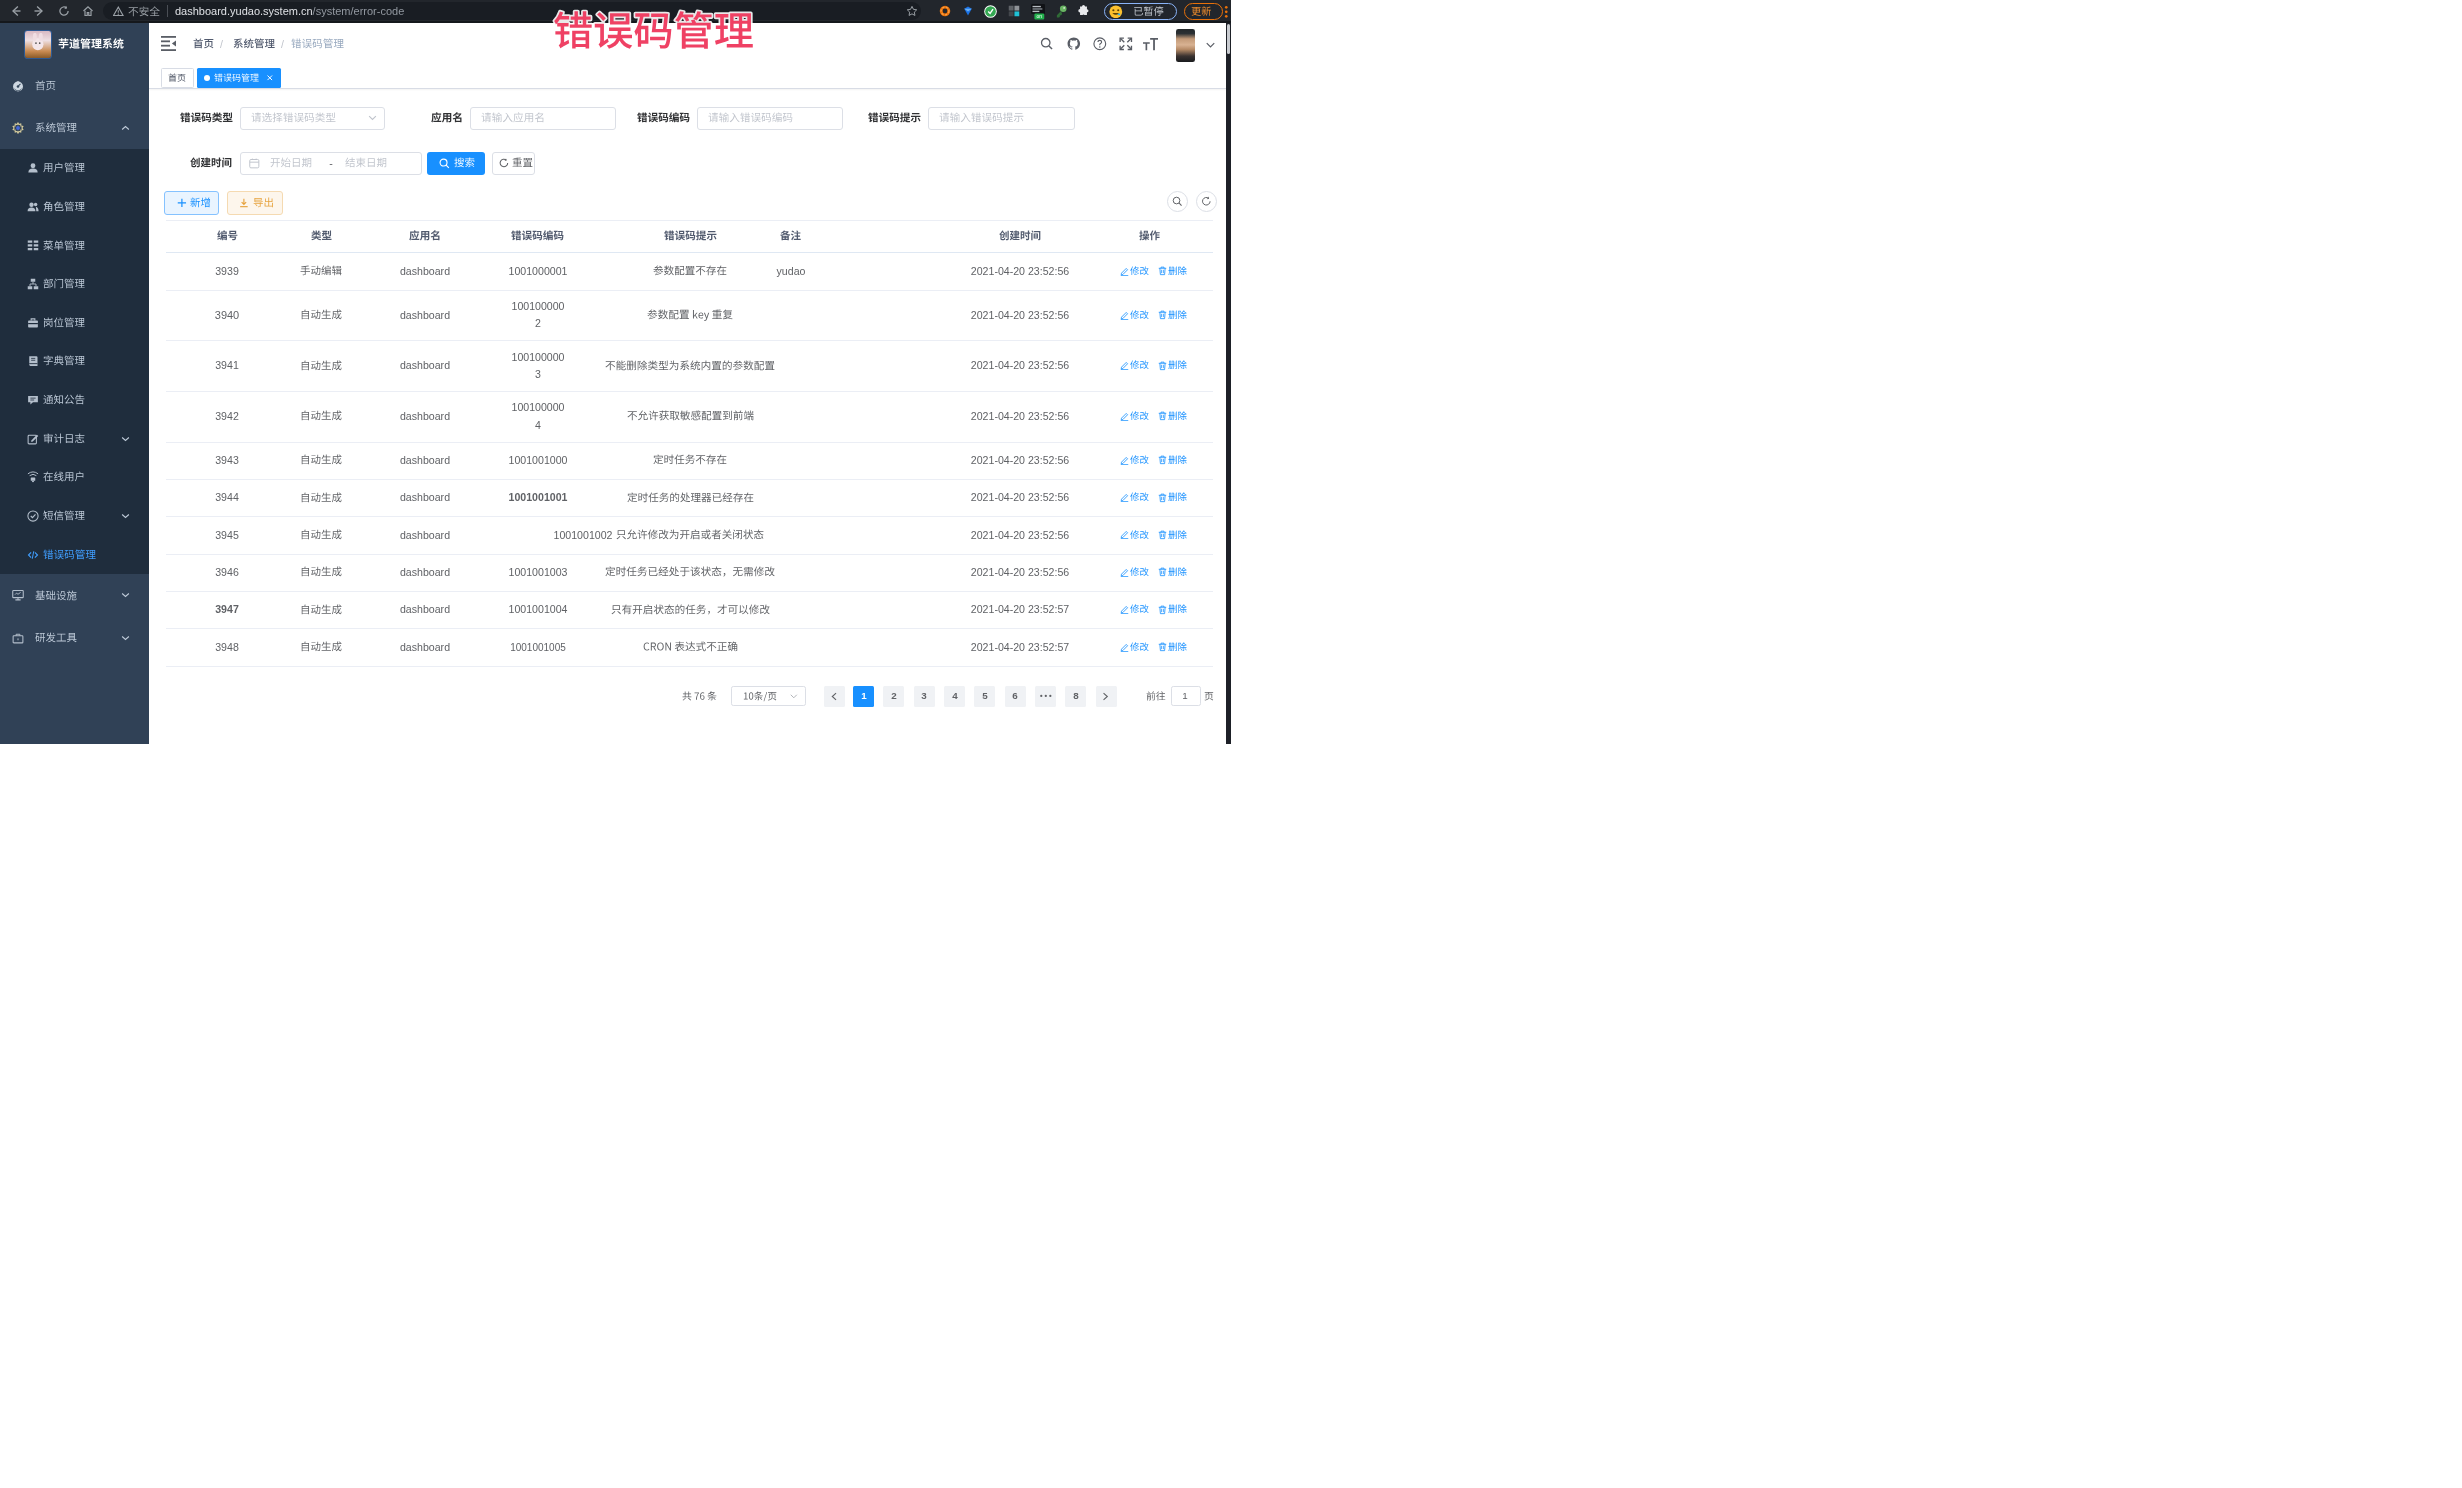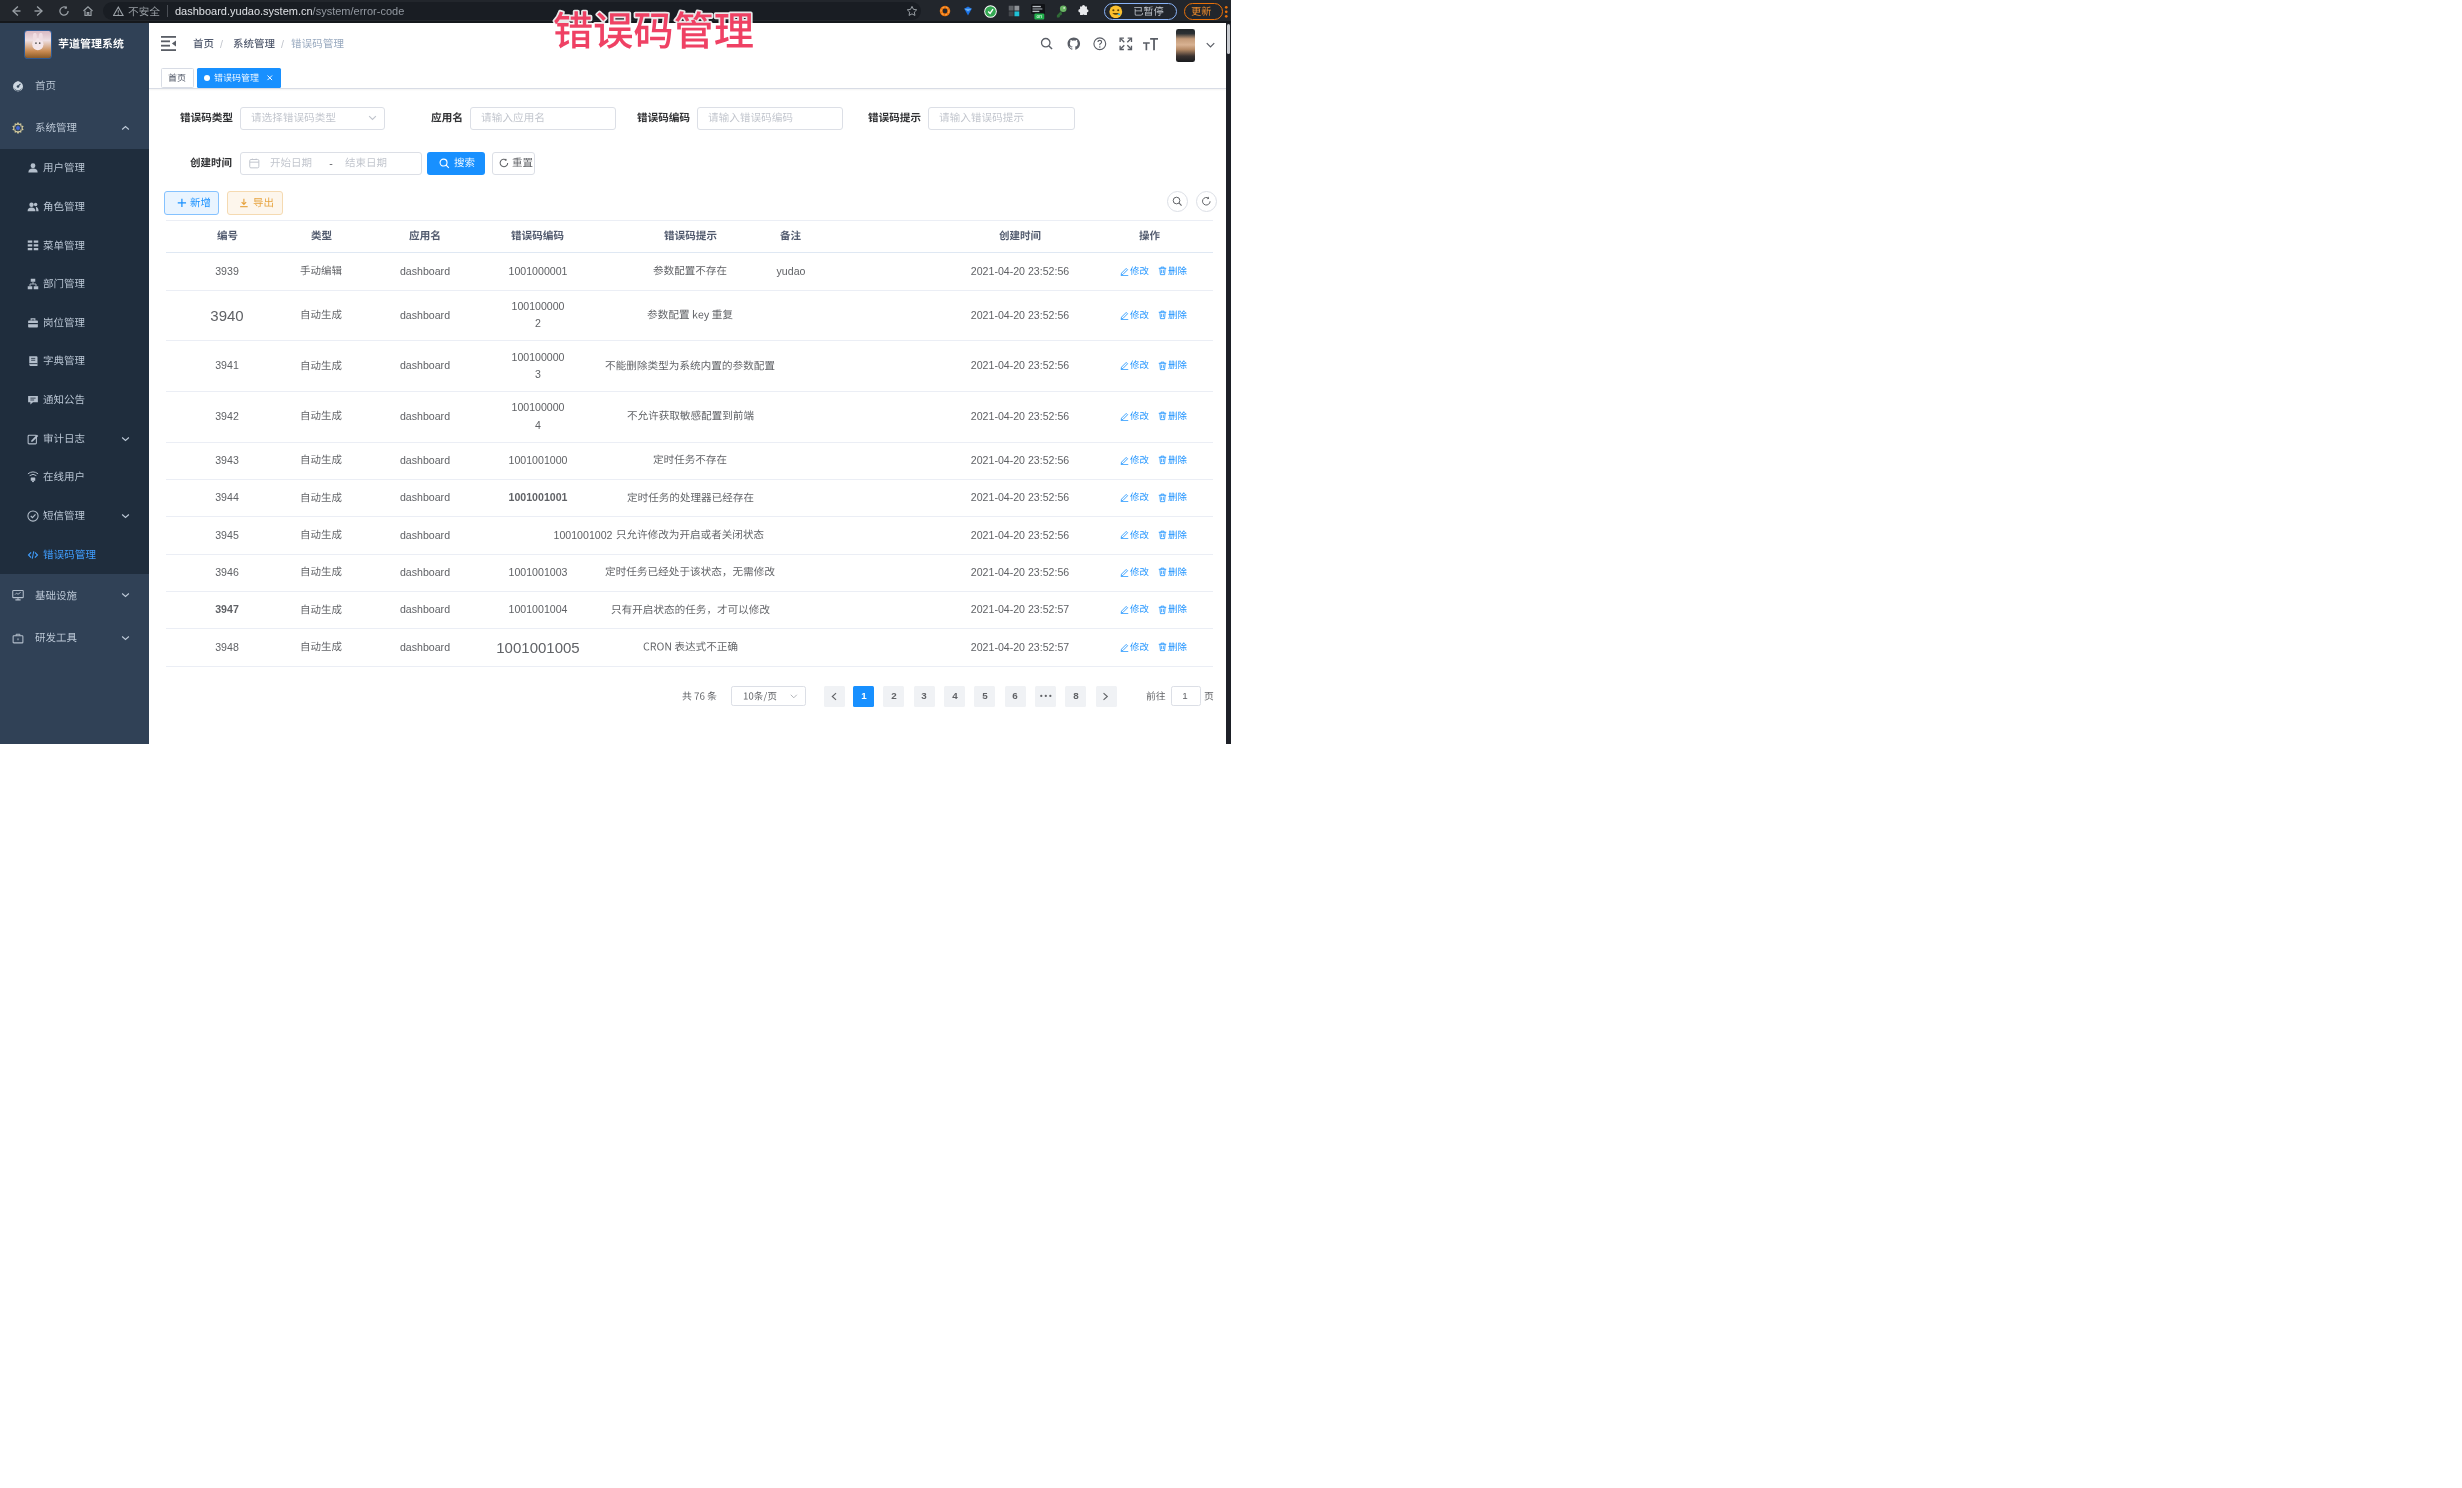--- a/index.html
+++ b/index.html
@@ -532,21 +532,21 @@
 <svg style="position:absolute;left:1158px;top:266px;" width="9" height="9.8" viewBox="0 0 12 13">
     <path d="M1 3 H11 M4 3 V1.5 H8 V3 M2.5 3 L3.2 11.5 H8.8 L9.5 3" stroke="#1890ff" stroke-width="1.1" fill="none"></path>
     <path d="M4.8 5 V9.5 M7.2 5 V9.5" stroke="#1890ff" stroke-width="1"></path>
   </svg>
 <div style="position:absolute;left:1168px;top:266px">
     <svg style="display:block;overflow:visible" width="19" height="10.6" viewBox="0 -880 2000 1120">
       <path fill="#1890ff" d="M709 -729V-164H770V-729ZM854 -823V-5C854 10 849 14 836 14C823 14 781 15 733 13C743 32 753 62 755 80C819 80 860 78 885 67C910 56 920 36 920 -5V-823ZM44 -450V-381H108V-331C108 -207 103 -59 39 43C55 50 82 69 94 81C162 -27 171 -199 171 -332V-381H264V-12C264 -1 260 3 250 3C239 3 207 4 171 3C180 20 188 51 190 69C243 69 277 67 298 55C320 44 327 23 327 -11V-381H397V-374C397 -242 393 -71 337 46C352 53 380 69 392 79C452 -44 460 -235 460 -375V-381H553V-12C553 0 549 3 539 4C528 4 496 4 460 3C469 21 477 51 479 69C533 69 566 67 587 56C609 44 616 24 616 -11V-381H668V-450H616V-808H397V-450H327V-808H108V-450ZM171 -741H264V-450H171ZM460 -741H553V-450H460Z M1474 -221C1440 -149 1389 -74 1336 -22C1353 -12 1382 8 1394 19C1445 -36 1502 -122 1541 -202ZM1764 -200C1817 -136 1879 -47 1907 10L1967 -25C1938 -81 1877 -166 1820 -229ZM1078 -800V77H1145V-732H1274C1250 -665 1219 -576 1189 -505C1266 -426 1285 -358 1285 -303C1285 -271 1279 -244 1262 -233C1254 -226 1243 -224 1229 -223C1213 -222 1191 -222 1167 -225C1178 -205 1184 -177 1185 -158C1209 -157 1236 -157 1257 -159C1278 -162 1297 -168 1311 -179C1340 -199 1352 -241 1352 -296C1351 -358 1333 -430 1256 -513C1292 -592 1331 -691 1362 -774L1314 -803L1303 -800ZM1371 -345V-276H1634V-7C1634 6 1630 11 1614 11C1600 12 1551 12 1495 10C1507 30 1517 59 1521 79C1593 79 1639 78 1668 66C1697 55 1706 34 1706 -7V-276H1954V-345H1706V-467H1860V-533H1465V-467H1634V-345ZM1661 -847C1595 -727 1470 -611 1344 -546C1362 -532 1383 -509 1394 -492C1493 -549 1590 -634 1664 -730C1749 -624 1835 -557 1924 -501C1935 -522 1957 -546 1975 -561C1882 -611 1789 -678 1702 -784L1725 -822Z"></path>
     </svg>
   </div>
 <div style="position:absolute;left:166px;top:340px;width:1047px;height:0.8px;background:#ebeef5"></div>
-<div style="position:absolute;left:227px;top:309px;font-size:15px;color:#606266;font-weight:400;line-height:13px;white-space:nowrap;transform:translateX(-50%);">3940</div>
+<div style="position:absolute;left:227px;top:309px;font-size:11px;color:#606266;font-weight:400;line-height:13px;white-space:nowrap;transform:translateX(-50%);">3940</div>
 <div style="position:absolute;left:300px;top:309px">
     <svg style="display:block;overflow:visible" width="42" height="12" viewBox="0 -880 4000 1120">
       <path fill="#606266" d="M239 -411H774V-264H239ZM239 -482V-631H774V-482ZM239 -194H774V-46H239ZM455 -842C447 -802 431 -747 416 -703H163V81H239V25H774V76H853V-703H492C509 -741 526 -787 542 -830Z M1089 -758V-691H1476V-758ZM1653 -823C1653 -752 1653 -680 1650 -609H1507V-537H1647C1635 -309 1595 -100 1458 25C1478 36 1504 61 1517 79C1664 -61 1707 -289 1721 -537H1870C1859 -182 1846 -49 1819 -19C1809 -7 1798 -4 1780 -4C1759 -4 1706 -4 1650 -10C1663 12 1671 43 1673 64C1726 68 1781 68 1812 65C1844 62 1864 53 1884 27C1919 -17 1931 -159 1945 -571C1945 -582 1945 -609 1945 -609H1724C1726 -680 1727 -752 1727 -823ZM1089 -44 1090 -45V-43C1113 -57 1149 -68 1427 -131L1446 -64L1512 -86C1493 -156 1448 -275 1410 -365L1348 -348C1368 -301 1388 -246 1406 -194L1168 -144C1207 -234 1245 -346 1270 -451H1494V-520H1054V-451H1193C1167 -334 1125 -216 1111 -183C1094 -145 1081 -118 1065 -113C1074 -95 1085 -59 1089 -44Z M2239 -824C2201 -681 2136 -542 2054 -453C2073 -443 2106 -421 2121 -408C2159 -453 2194 -510 2226 -573H2463V-352H2165V-280H2463V-25H2055V48H2949V-25H2541V-280H2865V-352H2541V-573H2901V-646H2541V-840H2463V-646H2259C2281 -697 2300 -752 2315 -807Z M3544 -839C3544 -782 3546 -725 3549 -670H3128V-389C3128 -259 3119 -86 3036 37C3054 46 3086 72 3099 87C3191 -45 3206 -247 3206 -388V-395H3389C3385 -223 3380 -159 3367 -144C3359 -135 3350 -133 3335 -133C3318 -133 3275 -133 3229 -138C3241 -119 3249 -89 3250 -68C3299 -65 3345 -65 3371 -67C3398 -70 3415 -77 3431 -96C3452 -123 3457 -208 3462 -433C3462 -443 3463 -465 3463 -465H3206V-597H3554C3566 -435 3590 -287 3628 -172C3562 -96 3485 -34 3396 13C3412 28 3439 59 3451 75C3528 29 3597 -26 3658 -92C3704 11 3764 73 3841 73C3918 73 3946 23 3959 -148C3939 -155 3911 -172 3894 -189C3888 -56 3876 -4 3847 -4C3796 -4 3751 -61 3714 -159C3788 -255 3847 -369 3890 -500L3815 -519C3783 -418 3740 -327 3686 -247C3660 -344 3641 -463 3630 -597H3951V-670H3626C3623 -725 3622 -781 3622 -839ZM3671 -790C3735 -757 3812 -706 3850 -670L3897 -722C3858 -756 3779 -805 3716 -836Z"></path>
     </svg>
   </div>
 <div style="position:absolute;left:425px;top:309px;font-size:10.6px;color:#606266;font-weight:400;line-height:13px;white-space:nowrap;transform:translateX(-50%);">dashboard</div>
 <div style="position:absolute;left:538px;top:300px;font-size:10.6px;color:#606266;font-weight:400;line-height:13px;white-space:nowrap;transform:translateX(-50%);">100100000</div>
 <div style="position:absolute;left:538px;top:317px;font-size:10.6px;color:#606266;font-weight:400;line-height:13px;white-space:nowrap;transform:translateX(-50%);">2</div>
 <div style="position:absolute;left:647px;top:309px">
     <svg style="display:block;overflow:visible" width="86" height="12" viewBox="0 -880 8075 1120">
@@ -806,21 +806,21 @@
     </svg>
   </div>
 <div style="position:absolute;left:166px;top:666px;width:1047px;height:0.8px;background:#ebeef5"></div>
 <div style="position:absolute;left:227px;top:641px;font-size:10.6px;color:#606266;font-weight:400;line-height:13px;white-space:nowrap;transform:translateX(-50%);">3948</div>
 <div style="position:absolute;left:300px;top:641px">
     <svg style="display:block;overflow:visible" width="42" height="12" viewBox="0 -880 4000 1120">
       <path fill="#606266" d="M239 -411H774V-264H239ZM239 -482V-631H774V-482ZM239 -194H774V-46H239ZM455 -842C447 -802 431 -747 416 -703H163V81H239V25H774V76H853V-703H492C509 -741 526 -787 542 -830Z M1089 -758V-691H1476V-758ZM1653 -823C1653 -752 1653 -680 1650 -609H1507V-537H1647C1635 -309 1595 -100 1458 25C1478 36 1504 61 1517 79C1664 -61 1707 -289 1721 -537H1870C1859 -182 1846 -49 1819 -19C1809 -7 1798 -4 1780 -4C1759 -4 1706 -4 1650 -10C1663 12 1671 43 1673 64C1726 68 1781 68 1812 65C1844 62 1864 53 1884 27C1919 -17 1931 -159 1945 -571C1945 -582 1945 -609 1945 -609H1724C1726 -680 1727 -752 1727 -823ZM1089 -44 1090 -45V-43C1113 -57 1149 -68 1427 -131L1446 -64L1512 -86C1493 -156 1448 -275 1410 -365L1348 -348C1368 -301 1388 -246 1406 -194L1168 -144C1207 -234 1245 -346 1270 -451H1494V-520H1054V-451H1193C1167 -334 1125 -216 1111 -183C1094 -145 1081 -118 1065 -113C1074 -95 1085 -59 1089 -44Z M2239 -824C2201 -681 2136 -542 2054 -453C2073 -443 2106 -421 2121 -408C2159 -453 2194 -510 2226 -573H2463V-352H2165V-280H2463V-25H2055V48H2949V-25H2541V-280H2865V-352H2541V-573H2901V-646H2541V-840H2463V-646H2259C2281 -697 2300 -752 2315 -807Z M3544 -839C3544 -782 3546 -725 3549 -670H3128V-389C3128 -259 3119 -86 3036 37C3054 46 3086 72 3099 87C3191 -45 3206 -247 3206 -388V-395H3389C3385 -223 3380 -159 3367 -144C3359 -135 3350 -133 3335 -133C3318 -133 3275 -133 3229 -138C3241 -119 3249 -89 3250 -68C3299 -65 3345 -65 3371 -67C3398 -70 3415 -77 3431 -96C3452 -123 3457 -208 3462 -433C3462 -443 3463 -465 3463 -465H3206V-597H3554C3566 -435 3590 -287 3628 -172C3562 -96 3485 -34 3396 13C3412 28 3439 59 3451 75C3528 29 3597 -26 3658 -92C3704 11 3764 73 3841 73C3918 73 3946 23 3959 -148C3939 -155 3911 -172 3894 -189C3888 -56 3876 -4 3847 -4C3796 -4 3751 -61 3714 -159C3788 -255 3847 -369 3890 -500L3815 -519C3783 -418 3740 -327 3686 -247C3660 -344 3641 -463 3630 -597H3951V-670H3626C3623 -725 3622 -781 3622 -839ZM3671 -790C3735 -757 3812 -706 3850 -670L3897 -722C3858 -756 3779 -805 3716 -836Z"></path>
     </svg>
   </div>
 <div style="position:absolute;left:425px;top:641px;font-size:10.6px;color:#606266;font-weight:400;line-height:13px;white-space:nowrap;transform:translateX(-50%);">dashboard</div>
-<div style="position:absolute;left:538px;top:641px;font-size:15px;color:#606266;font-weight:400;line-height:13px;white-space:nowrap;transform:translateX(-50%);">1001001005</div>
+<div style="position:absolute;left:538px;top:641px;font-size:10px;color:#606266;font-weight:400;line-height:13px;white-space:nowrap;transform:translateX(-50%);">1001001005</div>
 <div style="position:absolute;left:643px;top:641px">
     <svg style="display:block;overflow:visible" width="95" height="12" viewBox="0 -880 8962 1120">
       <path fill="#606266" d="M377 13C472 13 544 -25 602 -92L551 -151C504 -99 451 -68 381 -68C241 -68 153 -184 153 -369C153 -552 246 -665 384 -665C447 -665 495 -637 534 -596L584 -656C542 -703 472 -746 383 -746C197 -746 58 -603 58 -366C58 -128 194 13 377 13Z M831 -385V-658H954C1069 -658 1132 -624 1132 -528C1132 -432 1069 -385 954 -385ZM1141 0H1245L1059 -321C1158 -345 1224 -413 1224 -528C1224 -680 1117 -733 968 -733H739V0H831V-311H963Z M1644 13C1828 13 1957 -134 1957 -369C1957 -604 1828 -746 1644 -746C1460 -746 1331 -604 1331 -369C1331 -134 1460 13 1644 13ZM1644 -68C1512 -68 1426 -186 1426 -369C1426 -552 1512 -665 1644 -665C1776 -665 1862 -552 1862 -369C1862 -186 1776 -68 1644 -68Z M2116 0H2203V-385C2203 -462 2196 -540 2192 -614H2196L2275 -463L2542 0H2637V-733H2549V-352C2549 -276 2556 -193 2562 -120H2557L2478 -271L2210 -733H2116Z M3214 79C3237 64 3274 51 3553 -38C3549 -54 3543 -83 3541 -104L3297 -31V-251C3357 -292 3411 -337 3454 -385C3532 -175 3672 -23 3879 46C3890 26 3912 -3 3929 -19C3830 -48 3745 -97 3676 -162C3739 -201 3812 -253 3870 -302L3808 -346C3764 -303 3694 -249 3634 -207C3590 -259 3554 -319 3528 -385H3896V-450H3498V-539H3820V-601H3498V-686H3864V-751H3498V-840H3422V-751H3067V-686H3422V-601H3118V-539H3422V-450H3027V-385H3359C3264 -300 3122 -223 2998 -183C3014 -168 3036 -140 3048 -122C3104 -142 3163 -170 3220 -203V-55C3220 -15 3198 2 3181 11C3193 27 3209 61 3214 79Z M4042 -787C4090 -727 4143 -645 4164 -593L4232 -630C4210 -682 4155 -761 4106 -819ZM4547 -837C4545 -770 4544 -705 4539 -643H4285V-570H4531C4508 -395 4449 -247 4279 -160C4296 -148 4319 -120 4329 -102C4467 -175 4539 -286 4577 -419C4676 -316 4783 -191 4838 -109L4901 -157C4838 -249 4708 -392 4597 -501L4607 -570H4904V-643H4615C4620 -706 4622 -771 4624 -837ZM4224 -467H4009V-395H4149V-130C4104 -112 4051 -65 3998 -5L4049 64C4101 -8 4151 -70 4184 -70C4207 -70 4239 -34 4281 -7C4351 40 4434 51 4561 51C4653 51 4836 45 4903 41C4905 19 4917 -18 4926 -38C4831 -27 4683 -19 4563 -19C4448 -19 4364 -26 4298 -69C4264 -91 4243 -112 4224 -124Z M5671 -791C5723 -755 5785 -701 5815 -665L5867 -712C5837 -747 5773 -798 5722 -833ZM5527 -836C5527 -774 5529 -713 5532 -653H5017V-580H5537C5563 -208 5647 82 5811 82C5888 82 5916 31 5929 -144C5908 -152 5880 -169 5863 -186C5856 -52 5845 4 5817 4C5718 4 5640 -241 5615 -580H5909V-653H5611C5608 -712 5607 -773 5607 -836ZM5021 -24 5045 50C5173 22 5357 -20 5527 -60L5521 -128L5307 -82V-358H5494V-431H5052V-358H5232V-67Z M6521 -478C6640 -398 6790 -280 6861 -203L6922 -261C6847 -338 6695 -450 6577 -526ZM6031 -770V-693H6476C6377 -522 6205 -353 6006 -255C6022 -238 6045 -208 6057 -189C6196 -262 6320 -365 6421 -481V78H6502V-584C6528 -619 6551 -656 6572 -693H6893V-770Z M7150 -510V-38H7014V35H7912V-38H7527V-353H7840V-426H7527V-693H7879V-767H7052V-693H7448V-38H7227V-510Z M8514 -843C8470 -720 8396 -604 8310 -528C8324 -514 8347 -485 8355 -471C8372 -487 8389 -504 8405 -523V-318C8405 -205 8394 -62 8297 40C8314 48 8343 69 8355 81C8420 13 8450 -76 8464 -164H8607V44H8673V-164H8817V-10C8817 1 8813 5 8801 6C8790 6 8750 6 8707 5C8716 24 8724 53 8726 72C8788 72 8831 71 8856 60C8881 48 8889 28 8889 -10V-585H8706C8741 -628 8778 -681 8802 -727L8754 -760L8742 -757H8552C8562 -780 8571 -803 8580 -826ZM8607 -230H8472C8474 -261 8475 -290 8475 -318V-349H8607ZM8673 -230V-349H8817V-230ZM8607 -409H8475V-520H8607ZM8673 -409V-520H8817V-409ZM8456 -585H8454C8478 -619 8501 -656 8521 -694H8701C8679 -656 8652 -615 8626 -585ZM8018 -787V-718H8137C8111 -565 8067 -424 7997 -328C8009 -308 8027 -266 8032 -247C8050 -271 8067 -299 8083 -328V34H8148V-46H8323V-479H8148C8173 -554 8194 -635 8209 -718H8355V-787ZM8148 -411H8259V-113H8148Z"></path>
     </svg>
   </div>
 <div style="position:absolute;left:1020px;top:641px;font-size:10.6px;color:#606266;font-weight:400;line-height:13px;white-space:nowrap;transform:translateX(-50%);">2021-04-20 23:52:57</div>
 <svg style="position:absolute;left:1120px;top:643px;" width="9" height="9" viewBox="0 0 12 12">
     <path d="M2 8.2 L8.3 1.9 L10.1 3.7 L3.8 10 L1.6 10.4 Z" stroke="#1890ff" stroke-width="1.1" fill="none"></path>
     <path d="M1 11.5 H11" stroke="#1890ff" stroke-width="1.1"></path>
   </svg>

